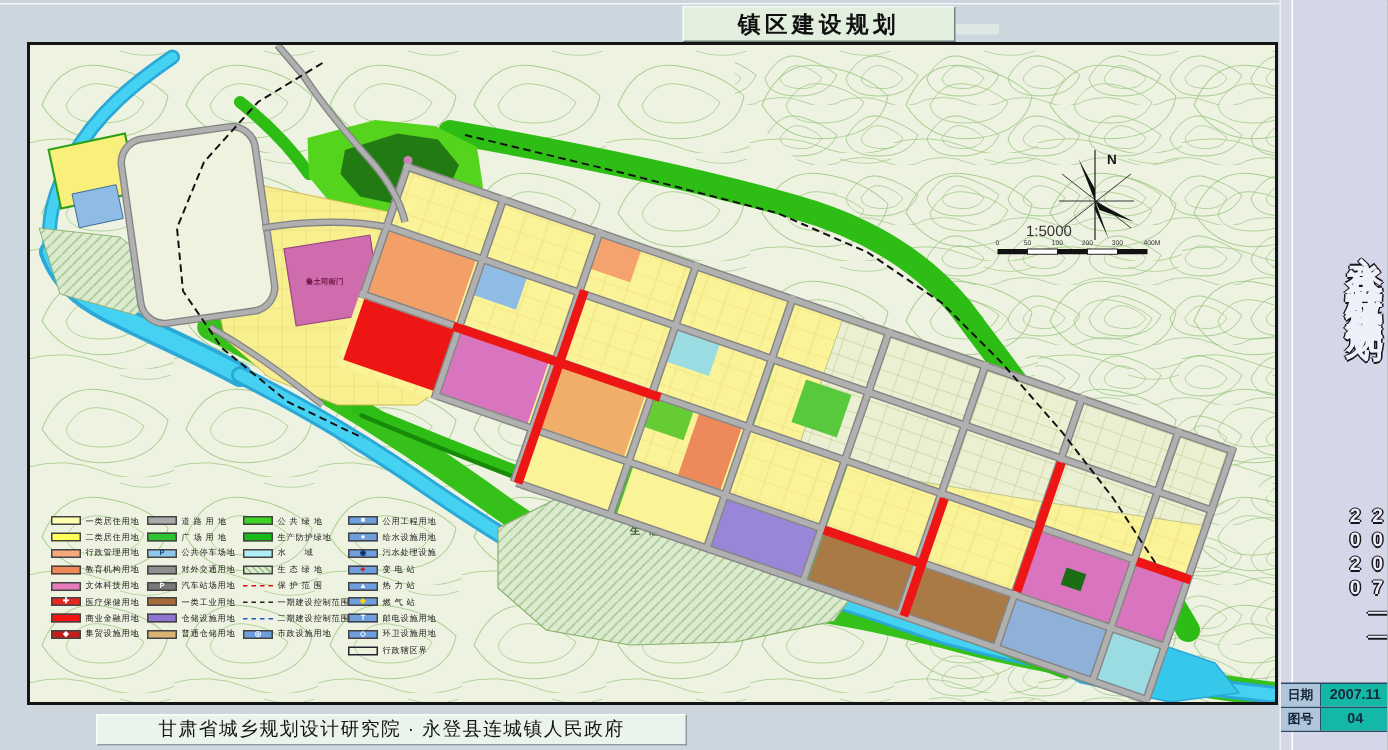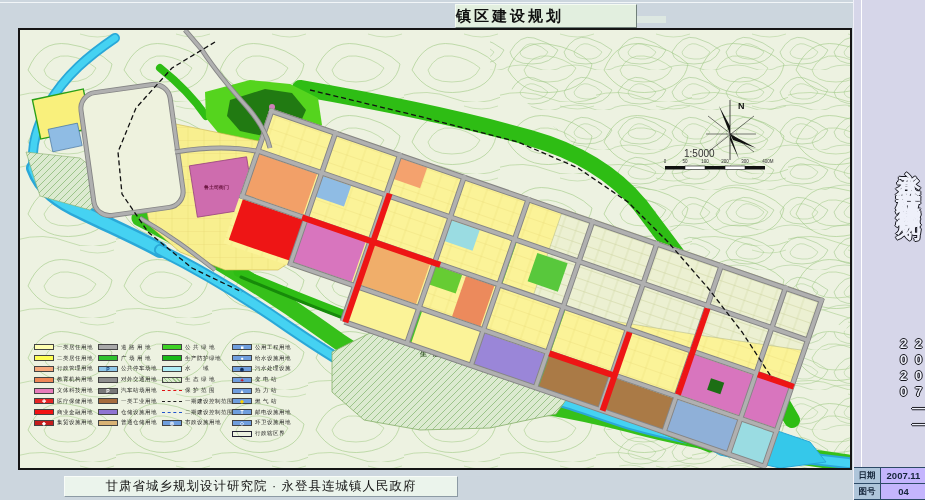--- a/index.html
+++ b/index.html
@@ -4,21 +4,21 @@
 <style>
   html,body{margin:0;padding:0;background:#9aa4ac;}
   *{box-sizing:border-box;}
   .stage{position:relative;width:925px;height:500px;background:#ccd6de;overflow:hidden;
          font-family:"Liberation Sans",sans-serif;}
   .stage::before{content:"";position:absolute;left:0;top:2px;width:925px;height:1px;background:#f2f6f8;}
 
   
   .titlebox{position:absolute;top:4px;height:24px;background:#e2efdf;border:1px solid #9aa89a;
             border-top-color:#f4faf2;border-left-color:#f4faf2;border-bottom-color:#70807a;border-right-color:#70807a;
-            display:flex;align-items:center;justify-content:flex-start;
+            display:flex;align-items:center;justify-content:center;
             font-weight:bold;font-size:15px;letter-spacing:3px;color:#101010;}
   .titlebox.left{left:455px;width:182px;}
   .titlebox.right{left:658px;width:190px;}
   .title-connector{position:absolute;top:16px;left:630px;width:36px;height:7px;background:#dde8e2;}
 
   
   .map-frame{position:absolute;left:18px;top:28px;width:834px;height:442px;border:2px solid #151515;
              background:#edf2e1;overflow:hidden;}
   .map-frame svg{position:absolute;left:0;top:0;}
 
@@ -38,25 +38,25 @@
   .sidebar{position:absolute;left:853px;top:0;width:72px;height:500px;background:#d6d6e9;border-left:1px solid #f0f0f8;}
   .sidebar::before{content:"";position:absolute;left:7px;top:0;width:1px;height:500px;background:#ffffff;}
   .v-title{position:absolute;left:0;top:26px;width:72px;height:300px;display:flex;justify-content:center;
            writing-mode:vertical-rl;text-orientation:upright;
            font-size:25px;font-weight:bold;letter-spacing:5px;color:#eef0fa;
            text-shadow:1px 0 0 #16161e,-1px 0 0 #16161e,0 1px 0 #16161e,0 -1px 0 #16161e;}
   .v-years{position:absolute;left:0;top:336px;width:72px;height:126px;display:flex;justify-content:center;
            writing-mode:vertical-rl;text-orientation:upright;
            font-size:13px;font-weight:bold;letter-spacing:1px;color:#eef0fa;
            text-shadow:1px 0 0 #16161e,-1px 0 0 #16161e,0 1px 0 #16161e,0 -1px 0 #16161e;}
-  .info-table{position:absolute;left:0;bottom:0;width:72px;border-top:1px solid #2c4a66;}
+  .info-table{position:absolute;left:0;bottom:12px;width:72px;border-top:1px solid #2c4a66;}
   .info-row{display:flex;height:16px;border-bottom:1px solid #2c4a66;}
   .info-label{width:27px;background:#aec5da;border-right:1px solid #2c4a66;display:flex;align-items:center;justify-content:center;
               font-size:8.5px;font-weight:bold;color:#15253a;}
-  .info-value{flex:1;background:#c4b5fd;display:flex;align-items:center;justify-content:center;
+  .info-value{flex:1;background:#14b8a6;display:flex;align-items:center;justify-content:center;
               font-size:9.5px;font-weight:bold;color:#15253a;}
 
   
   .credit-box{position:absolute;left:64px;top:476px;width:394px;height:21px;background:#ebf4ec;
               border:1px solid #8c9aa4;border-top-color:#f8fcf8;border-left-color:#f8fcf8;
               display:flex;align-items:center;justify-content:center;
               font-size:12.5px;font-weight:normal;letter-spacing:1px;color:#141414;}
 </style>
 </head>
 <body>

